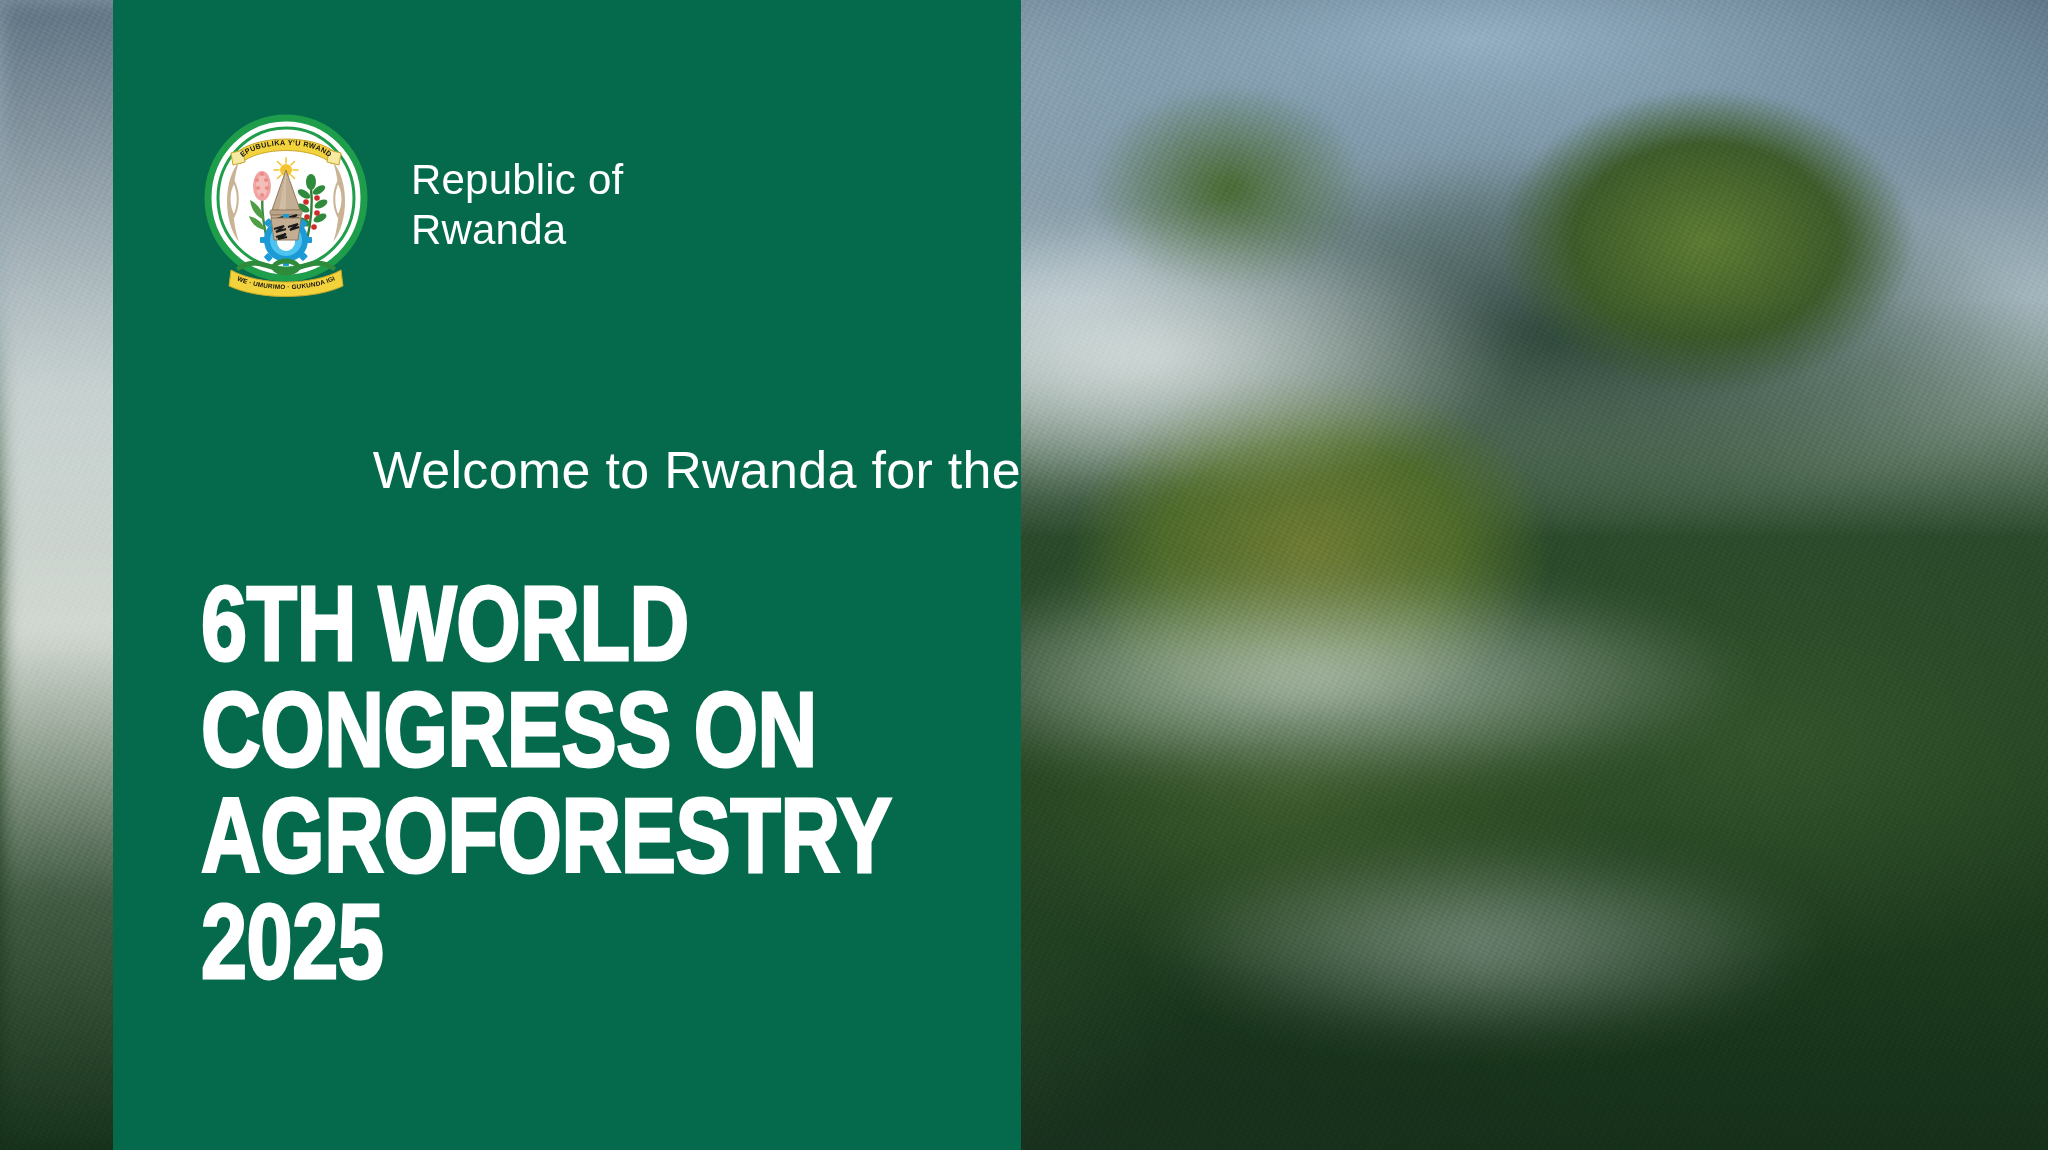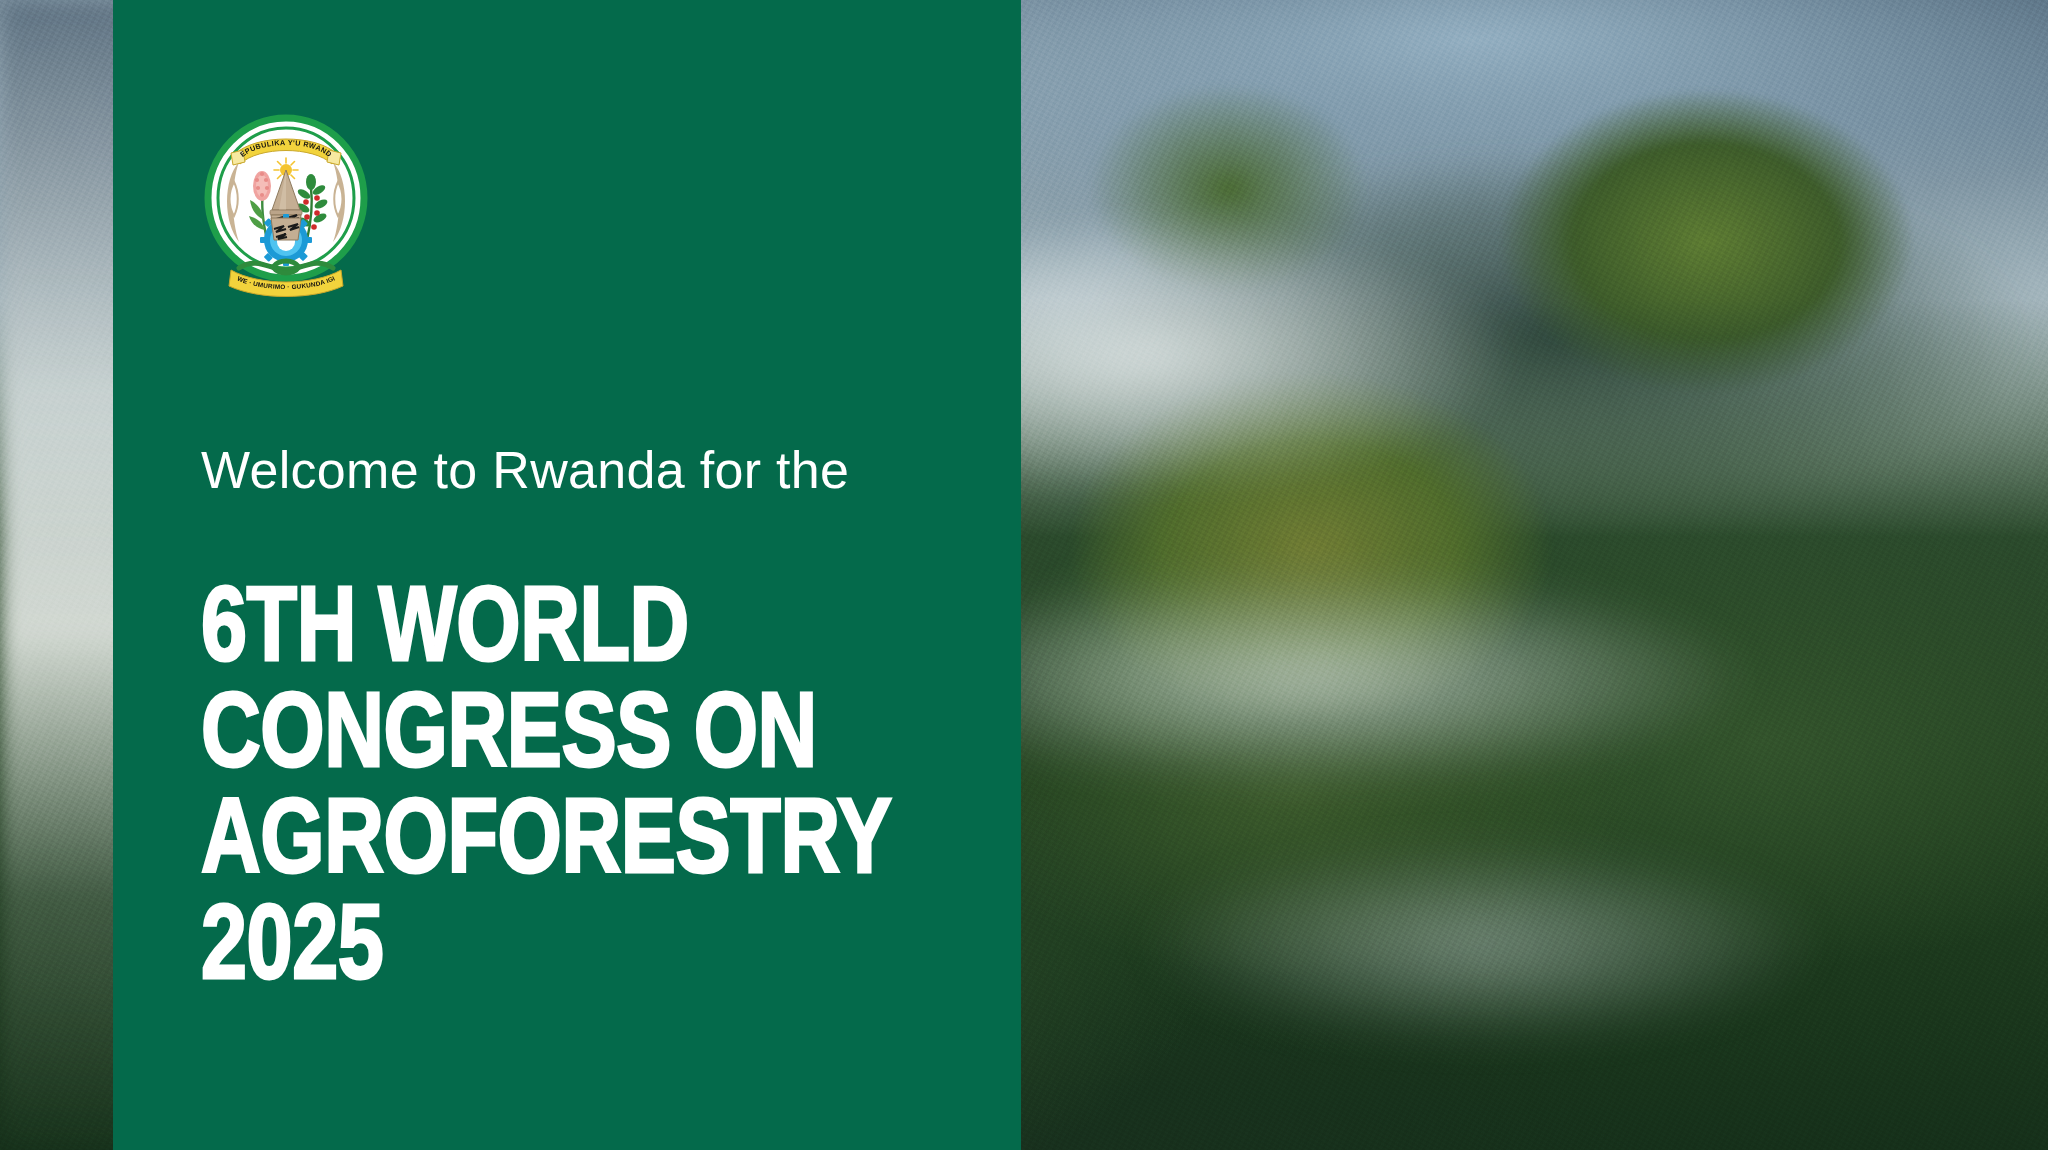--- a/index.html
+++ b/index.html
@@ -116,20 +116,21 @@
 
   
   .welcome{
     margin-top:140px;
     color:#ffffff;
     font-size:52px;
     font-weight:500;
     letter-spacing:.3px;
     font-stretch:condensed;
     font-family:"Liberation Sans Narrow","Liberation Sans", sans-serif;
+    text-align:right;
   }
   .title{
     margin-top:70px;
     color:#ffffff;
     font-family:"Liberation Sans Narrow","Liberation Sans", sans-serif;
     font-weight:700;
     font-size:106px;
     line-height:1.0;
     letter-spacing:-0.5px;
     text-transform:uppercase;
@@ -273,20 +274,22 @@
           <path d="M72 157 C78 149 92 149 98 157 C92 165 78 165 72 157 Z"></path>
         </g>
 
         <path d="M30 160 C58 176 112 176 140 160 L142 176 C112 190 58 190 28 176 Z" fill="#F2D33C" stroke="#C9A72A" stroke-width="1"></path>
         <path id="arcBot" d="M36 170 C60 182 110 182 134 170" fill="none"></path>
         <text font-family="'Liberation Sans', sans-serif" font-size="6.4" font-weight="700" fill="#111111" letter-spacing="0.2">
           <textPath href="#arcBot" startOffset="50%" text-anchor="middle">UBUMWE · UMURIMO · GUKUNDA IGIHUGU</textPath>
         </text>
       </svg>
 
+      <div class="brand-text">Republic of
+Rwanda</div>
     </div>
 
     <div class="welcome">Welcome to Rwanda for the</div>
 
     <div class="title">
       <span class="ln">6TH WORLD</span>
       <span class="ln">CONGRESS ON</span>
       <span class="ln">AGROFORESTRY</span>
       <span class="ln">2025</span>
     </div>

